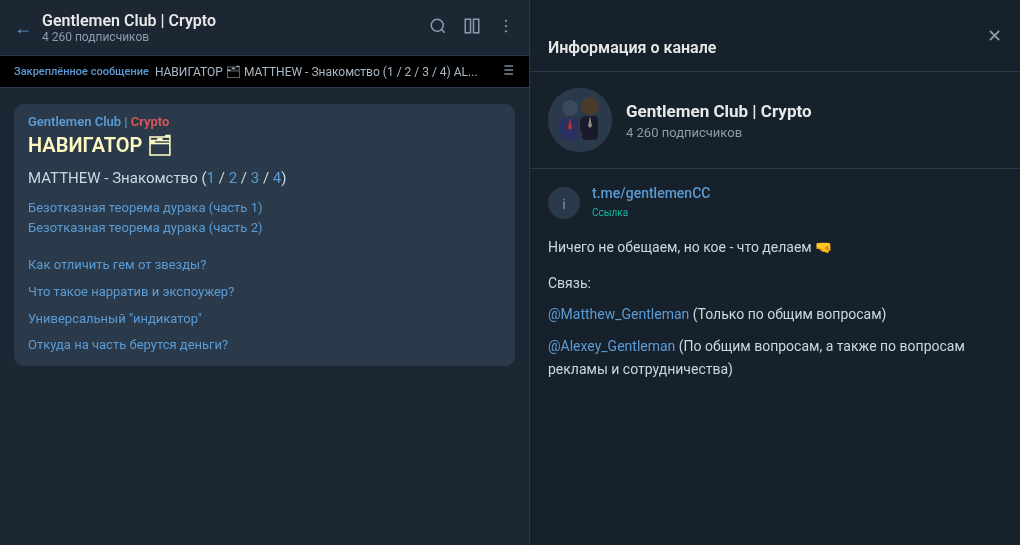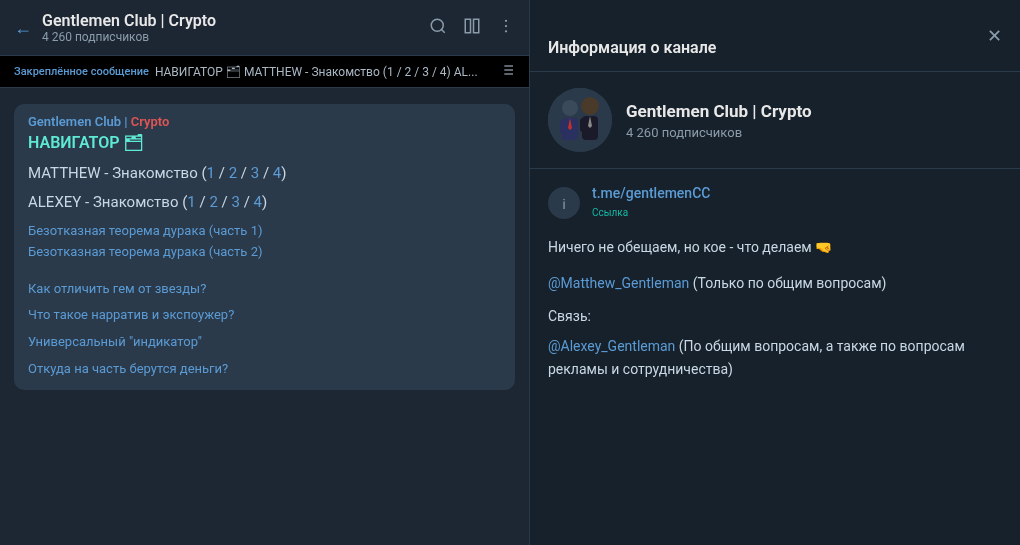--- a/index.html
+++ b/index.html
@@ -119,22 +119,22 @@
       font-size: 13px;
       font-weight: 600;
       margin-bottom: 4px;
     }
 
     .sender-name .crypto-word {
       color: #e05555;
     }
 
     .navigator-title {
-      color: #5eead4;
-      font-size: 16px;
+      color: #fef9c3;
+      font-size: 20px;
       font-weight: 600;
       margin-bottom: 10px;
     }
 
     .nav-item {
       font-size: 15px;
       color: #c8d8e4;
       margin-bottom: 4px;
       line-height: 1.5;
     }
@@ -335,23 +335,20 @@
     <div class="message-bubble">
       <div class="sender-name">
         <span>Gentlemen Club | </span><span class="crypto-word">Crypto</span>
       </div>
       <div class="navigator-title">НАВИГАТОР 🗂</div>
 
       <div class="nav-section">
         <span class="nav-item">MATTHEW - Знакомство (<span class="link">1</span> / <span class="link">2</span> / <span class="link">3</span> / <span class="link">4</span>)</span>
       </div>
 
-      <div class="nav-section">
-        <span class="nav-item">ALEXEY - Знакомство (<span class="link">1</span> / <span class="link">2</span> / <span class="link">3</span> / <span class="link">4</span>)</span>
-      </div>
 
       <div style="margin-top:8px;">
         <span class="blue-link">Безотказная теорема дурака (часть 1)</span>
         <span class="blue-link">Безотказная теорема дурака (часть 2)</span>
       </div>
       <div style="margin-top:16px;">
         <span class="blue-link">Как отличить гем от звезды?</span>
       </div>
       <div style="margin-top:6px;">
         <span class="blue-link">Что такое нарратив и экспоужер?</span>
@@ -405,23 +402,23 @@
       <div class="info-icon">ℹ</div>
       <div class="info-content">
         <span class="info-link">t.me/gentlemenCC</span>
         <span class="info-sublabel">Ссылка</span>
       </div>
     </div>
 
     <div class="info-description" style="margin-bottom:14px;">Ничего не обещаем, но кое - что делаем 🤜</div>
 
     <div class="info-description">
+      <div style="margin-bottom:8px;">Связь:</div>
       <div style="margin-bottom:10px;">
         <span class="mention-link">@Matthew_Gentleman</span><span> (Только по общим вопросам)</span>
       </div>
-      <div style="margin-bottom:8px;">Связь:</div>
       <div>
         <span class="mention-link">@Alexey_Gentleman</span><span> (По общим вопросам, а также по вопросам рекламы и сотрудничества)</span>
       </div>
     </div>
 
   </div>
 </div>
 
 </body></html>

